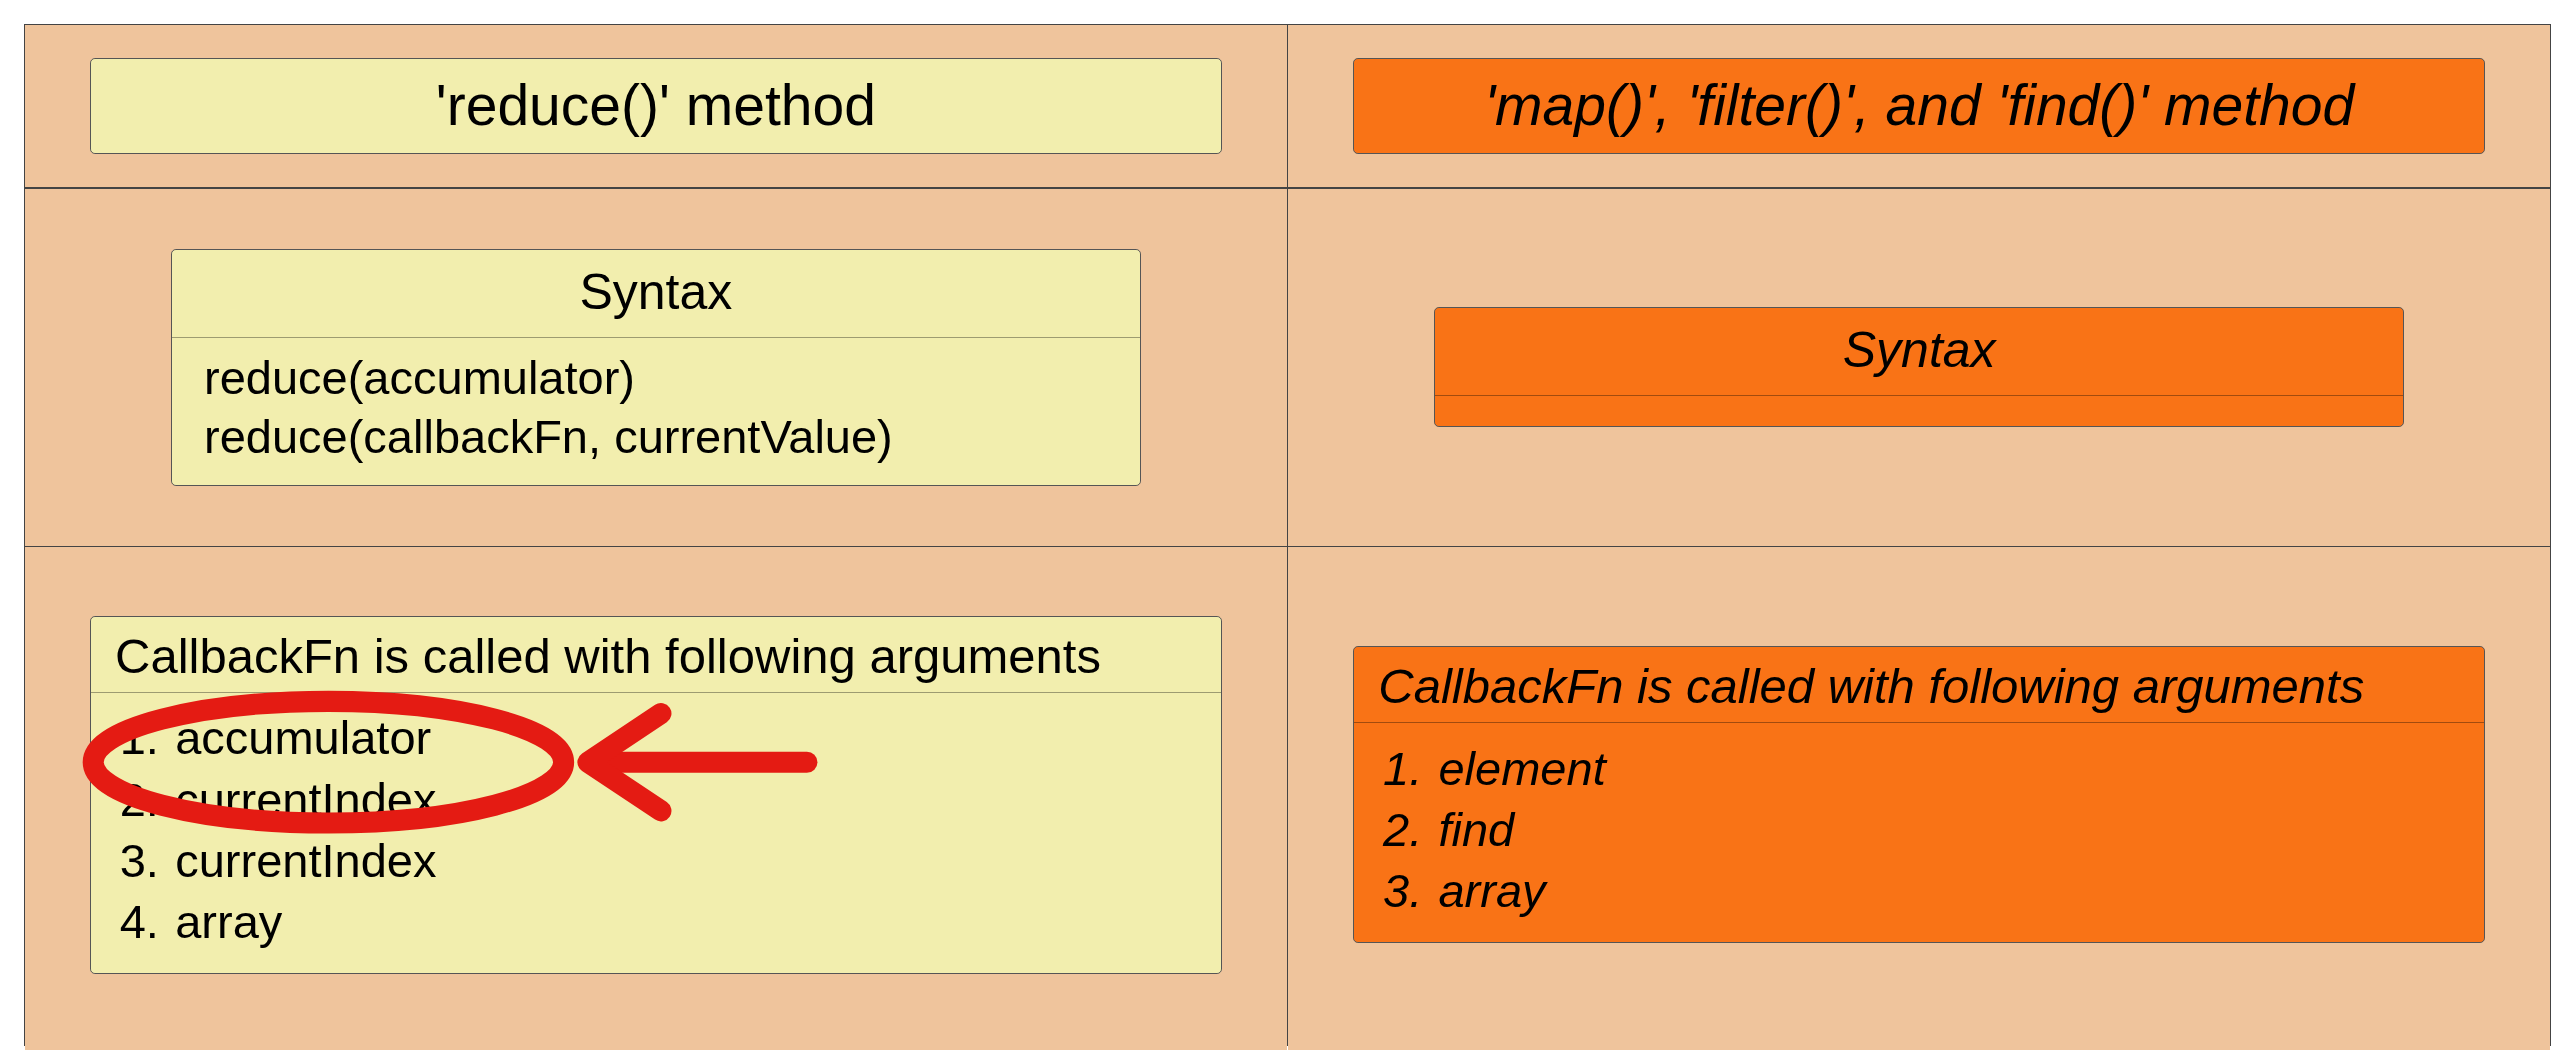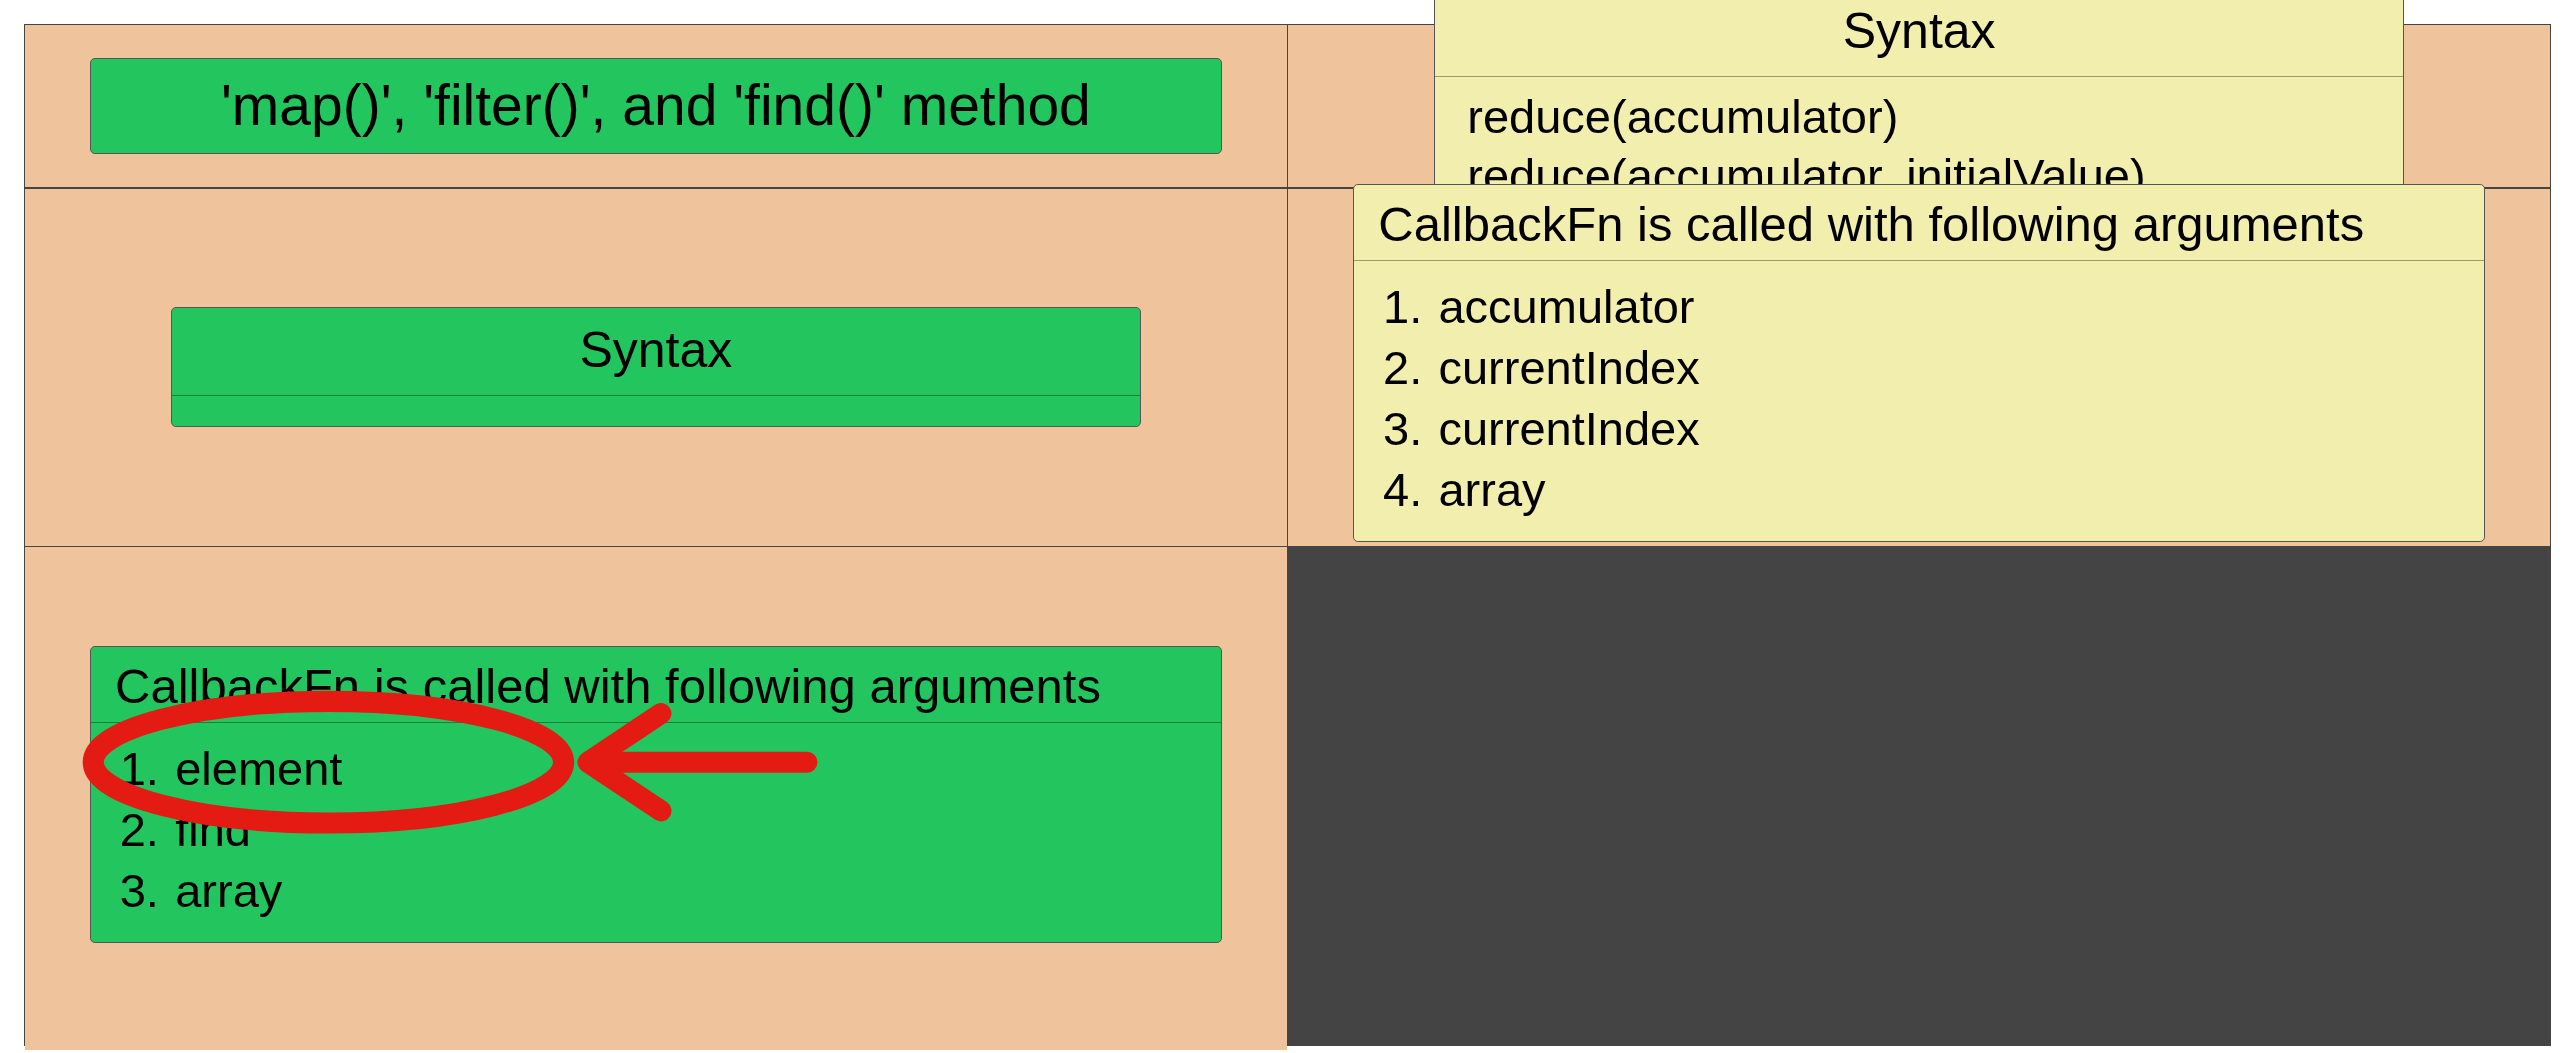--- a/index.html
+++ b/index.html
@@ -38,21 +38,21 @@
     justify-content: center;
     align-items: stretch;
   }
   .cell.row-top { align-items: center; justify-content: center; padding: 24px 65px; }
   .card {
     border: 1.6px solid #555;
     border-radius: 4.9px;
     width: 100%;
   }
   .card.yellow { background: #f2eeae; }
-  .card.pink   { background: #22c55e; }
+  .card.pink   { background: #f97316; font-style: italic; }
   .title-card {
     font-size: 57px;
     font-weight: 400;
     text-align: center;
     padding: 14.6px 24px;
     line-height: 1.15;
   }
   .section-card .section-head {
     font-size: 50px;
     text-align: center;
@@ -84,29 +84,32 @@
     pointer-events: none;
   }
 </style>
 </head>
 <body>
 
 <div class="canvas">
   <div class="grid">
 
     <div class="cell row-top">
+      <div class="card yellow title-card">'reduce()' method</div>
+    </div>
+    <div class="cell row-top">
       <div class="card pink title-card">'map()', 'filter()', and 'find()' method</div>
     </div>
 
     <div class="cell" style="padding:32px 146px;">
       <div class="card yellow section-card">
         <div class="section-head">Syntax</div>
         <div class="section-body">
           <div>reduce(accumulator)</div>
-          <div>reduce(accumulator, initialValue)</div>
+          <div>reduce(callbackFn, currentValue)</div>
         </div>
       </div>
     </div>
     <div class="cell" style="padding:32px 146px;">
       <div class="card pink section-card">
         <div class="section-head">Syntax</div>
         <div class="section-body">
         </div>
       </div>
     </div>

